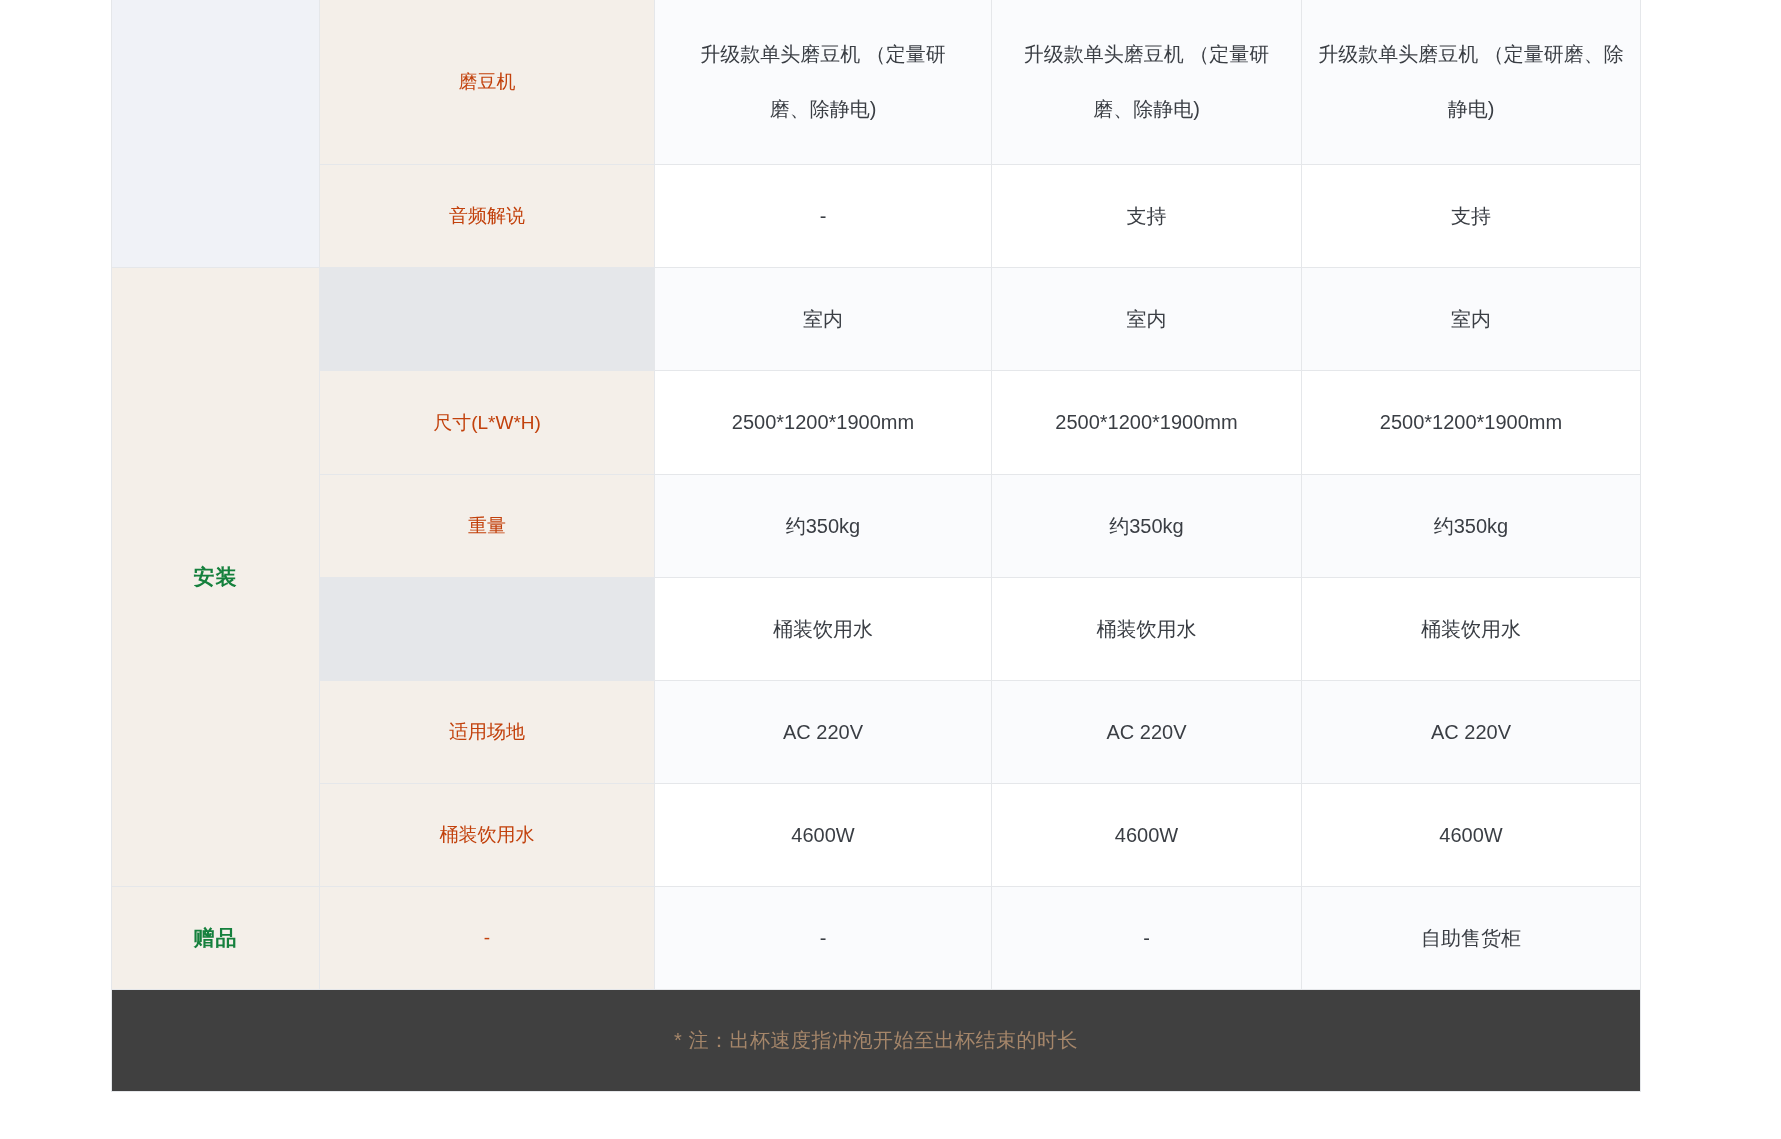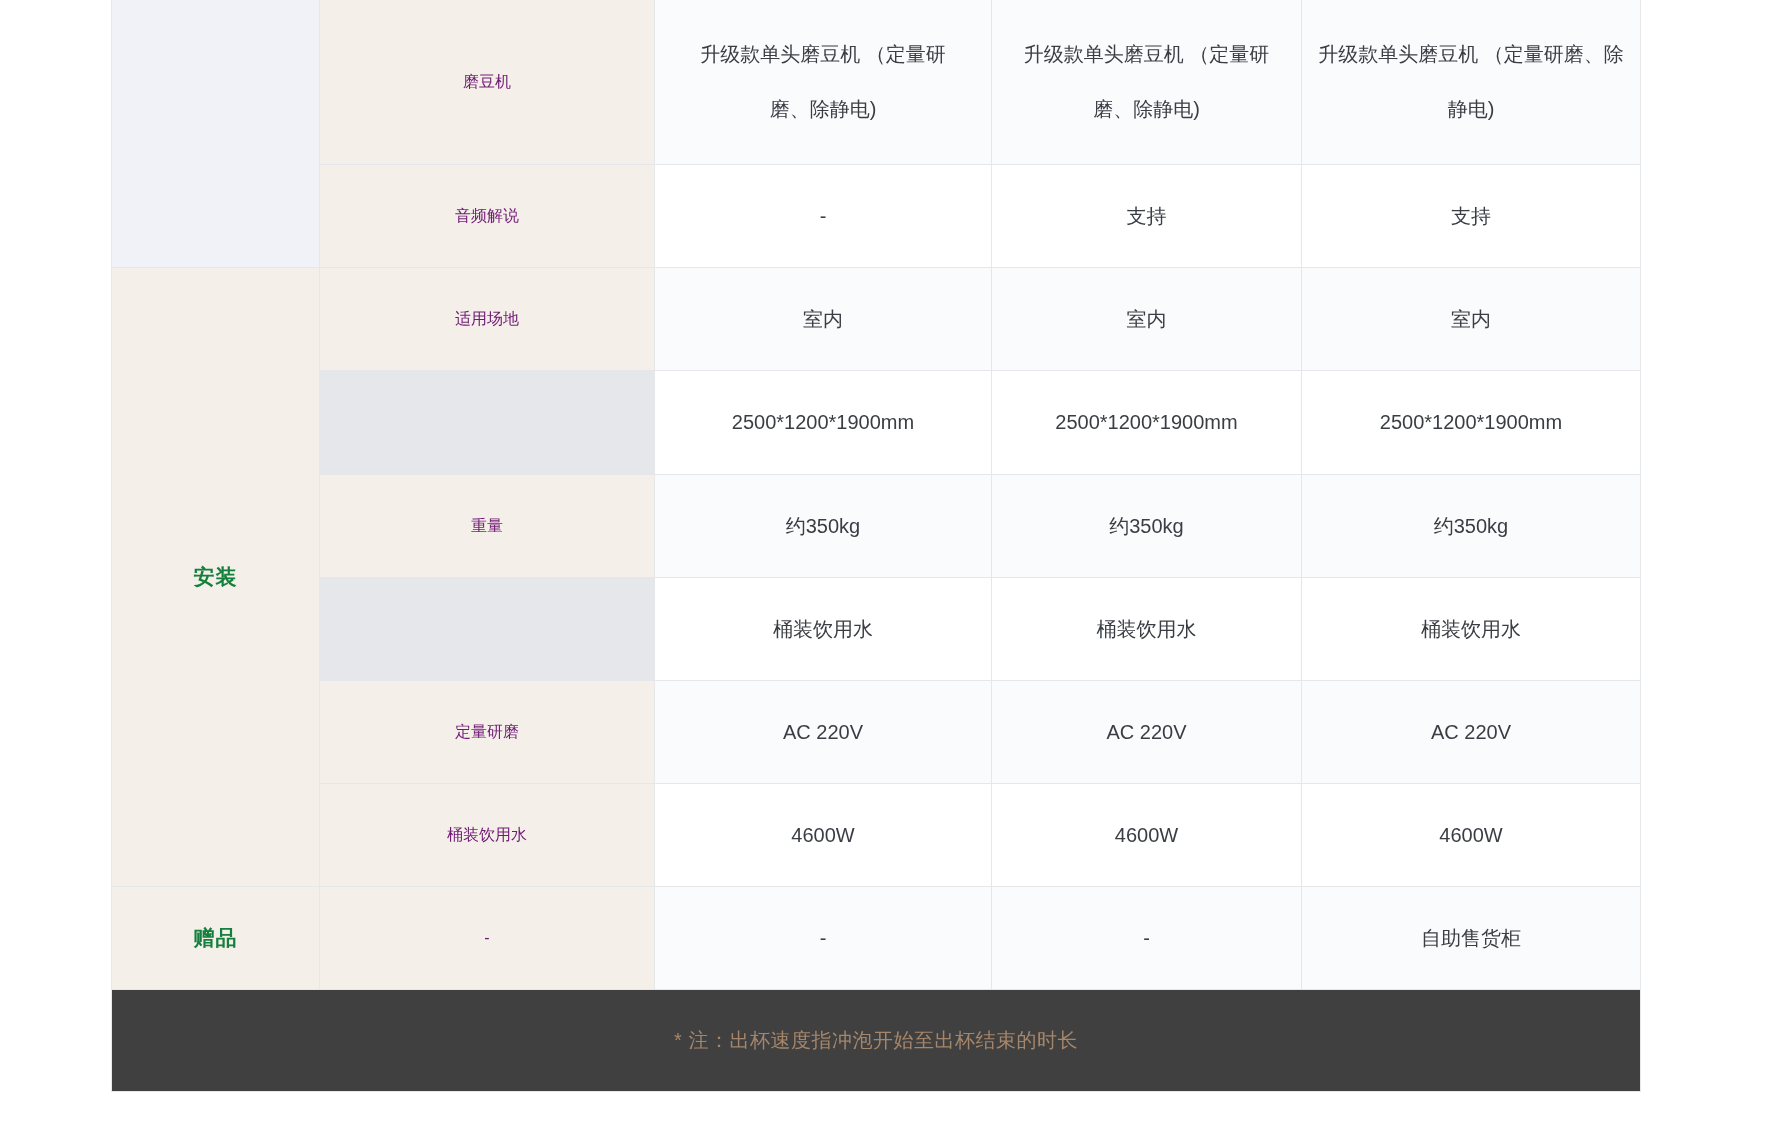--- a/index.html
+++ b/index.html
@@ -23,21 +23,21 @@
     text-align:center;
   }
   .bg-beige{background:#f4efe9;}
   .bg-blue{background:#f0f2f7;}
   .bg-light{background:#fafbfd;}
   .bg-white{background:#ffffff;}
   .cat-text{
     color:#15803d;font-size:21px;letter-spacing:1px;font-weight:bold;
   }
   .label-text{
-    color:#701a75;font-size:16px;
+    color:#c2410c;font-size:19px;
   }
   .value-text{
     color:#3a3e44;font-size:20px;
   }
   .two-line{
     white-space:pre-line;
     line-height:55px;
     padding:0 12px;
   }
   .note-row{
@@ -62,39 +62,39 @@
   <div class="cell bg-light value-text two-line" style="grid-area:1/4">升级款单头磨豆机 （定量研
 磨、除静电)</div>
   <div class="cell bg-light value-text two-line" style="grid-area:1/5">升级款单头磨豆机 （定量研磨、除
 静电)</div>
 
   <div class="cell bg-beige label-text" style="grid-area:2/2">音频解说</div>
   <div class="cell bg-white value-text" style="grid-area:2/3">-</div>
   <div class="cell bg-white value-text" style="grid-area:2/4">支持</div>
   <div class="cell bg-white value-text" style="grid-area:2/5">支持</div>
 
-  <div class="cell bg-beige label-text" style="grid-area:3/2">适用场地</div>
   <div class="cell bg-light value-text" style="grid-area:3/3">室内</div>
   <div class="cell bg-light value-text" style="grid-area:3/4">室内</div>
   <div class="cell bg-light value-text" style="grid-area:3/5">室内</div>
 
+  <div class="cell bg-beige label-text" style="grid-area:4/2">尺寸(L*W*H)</div>
   <div class="cell bg-white value-text" style="grid-area:4/3">2500*1200*1900mm</div>
   <div class="cell bg-white value-text" style="grid-area:4/4">2500*1200*1900mm</div>
   <div class="cell bg-white value-text" style="grid-area:4/5">2500*1200*1900mm</div>
 
   <div class="cell bg-beige label-text" style="grid-area:5/2">重量</div>
   <div class="cell bg-light value-text" style="grid-area:5/3">约350kg</div>
   <div class="cell bg-light value-text" style="grid-area:5/4">约350kg</div>
   <div class="cell bg-light value-text" style="grid-area:5/5">约350kg</div>
 
   <div class="cell bg-white value-text" style="grid-area:6/3">桶装饮用水</div>
   <div class="cell bg-white value-text" style="grid-area:6/4">桶装饮用水</div>
   <div class="cell bg-white value-text" style="grid-area:6/5">桶装饮用水</div>
 
-  <div class="cell bg-beige label-text" style="grid-area:7/2">定量研磨</div>
+  <div class="cell bg-beige label-text" style="grid-area:7/2">适用场地</div>
   <div class="cell bg-light value-text" style="grid-area:7/3">AC 220V</div>
   <div class="cell bg-light value-text" style="grid-area:7/4">AC 220V</div>
   <div class="cell bg-light value-text" style="grid-area:7/5">AC 220V</div>
 
   <div class="cell bg-beige label-text" style="grid-area:8/2">桶装饮用水</div>
   <div class="cell bg-white value-text" style="grid-area:8/3">4600W</div>
   <div class="cell bg-white value-text" style="grid-area:8/4">4600W</div>
   <div class="cell bg-white value-text" style="grid-area:8/5">4600W</div>
 
   <div class="cell bg-beige label-text" style="grid-area:9/2">-</div>

